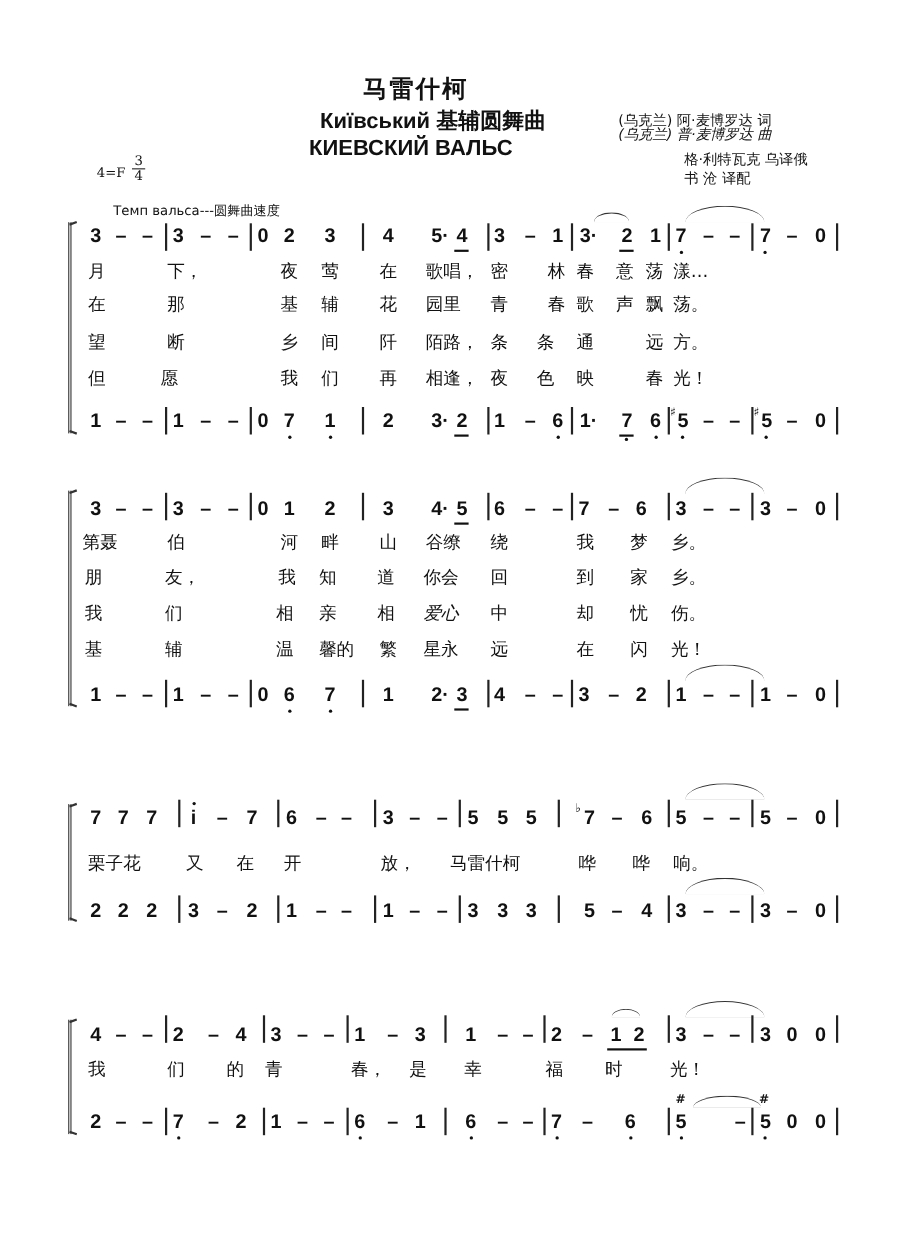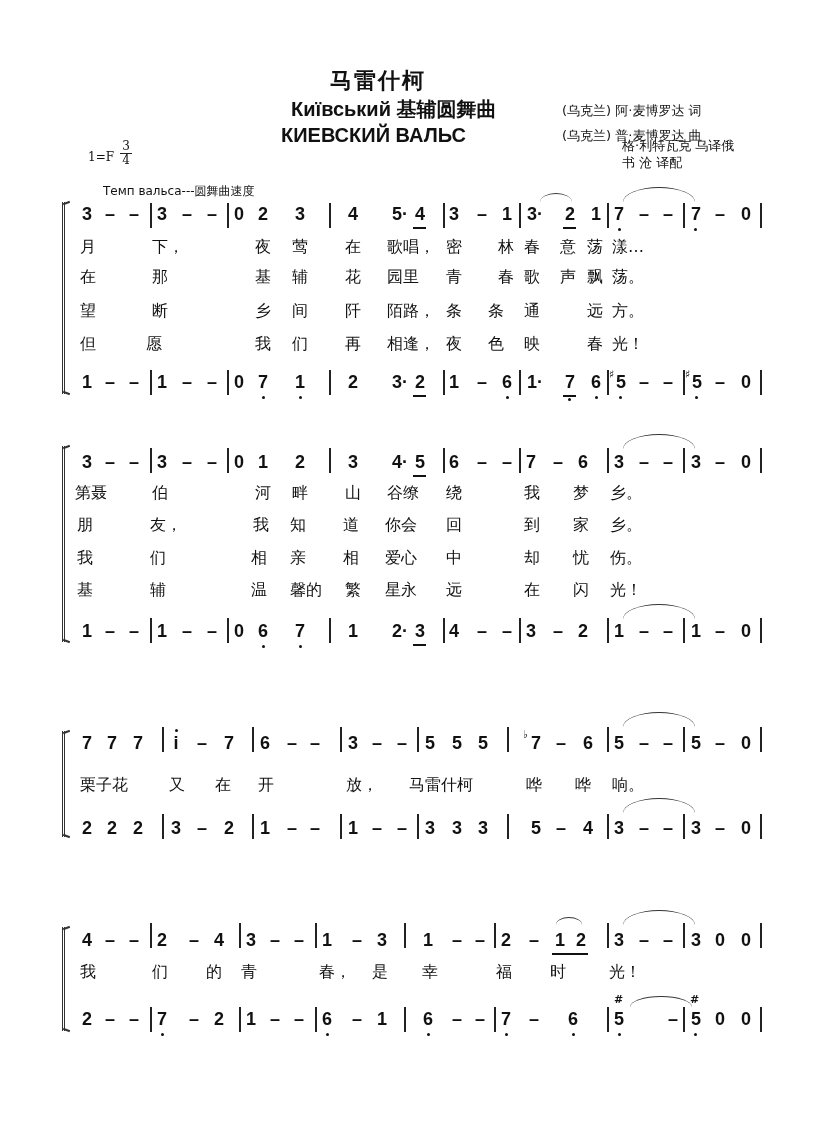--- a/index.html
+++ b/index.html
@@ -25,25 +25,25 @@
   .acc { font-size: 11px; font-family: "DejaVu Sans", sans-serif; font-weight: bold; }
 </style>
 </head>
 <body>
 
 <div class="abs title-cn" style="left:330px; top:66px;">马雷什柯</div>
 <div class="abs title-ru" style="left:291px; top:96px;">Київський 基辅圆舞曲</div>
 <div class="abs title-ru" style="left:281px; top:124px;">КИЕВСКИЙ ВАЛЬС</div>
 
 <div class="abs credit" style="left:562px; top:103px;">(乌克兰) 阿·麦博罗达   词</div>
-<div class="abs credit" style="left:562px; top:128px;">(乌克兰) 普·麦博罗达    曲</div>
+<div class="abs credit" style="left:562px; top:115px;font-style:italic;">(乌克兰) 普·麦博罗达    曲</div>
 <div class="abs credit" style="left:622px; top:138px;">格·利特瓦克 乌译俄</div>
 <div class="abs credit" style="left:622px; top:155px;">书  沧         译配</div>
 
-<div class="abs key" style="left:88px; top:150px;">1=F</div>
+<div class="abs key" style="left:88px; top:150px;">4=F</div>
 <div class="abs frac" style="left:120px; top:140px; width:12px;">
   <div style="border-bottom:1px solid #222;">3</div>
   <div>4</div>
 </div>
 <div class="abs tempo" style="left:103px; top:183px;">Темп вальса---圆舞曲速度</div>
 
 <div>
   <div class="brk" style="left:62px; top:202px; height:192px;"></div>
 
   <div class="bar" style="left:150px; top:203px; height:25px;"></div>
@@ -248,21 +248,21 @@
   <div class="abs l" style="left:446px; top:515px;">回</div>
   <div class="abs l" style="left:524px; top:515px;">到</div>
   <div class="abs l" style="left:573px; top:515px;">家</div>
   <div class="abs l" style="left:610px; top:515px;">乡。</div>
 
   <div class="abs l" style="left:77px; top:548px;">我</div>
   <div class="abs l" style="left:150px; top:548px;">们</div>
   <div class="abs l" style="left:251px; top:548px;">相</div>
   <div class="abs l" style="left:290px; top:548px;">亲</div>
   <div class="abs l" style="left:343px; top:548px;">相</div>
-  <div class="abs l" style="left:385px; top:548px;">爱心</div>
+  <div class="abs l" style="left:385px; top:548px;font-style:italic;">爱心</div>
   <div class="abs l" style="left:446px; top:548px;">中</div>
   <div class="abs l" style="left:524px; top:548px;">却</div>
   <div class="abs l" style="left:573px; top:548px;">忧</div>
   <div class="abs l" style="left:610px; top:548px;">伤。</div>
 
   <div class="abs l" style="left:77px; top:580px;">基</div>
   <div class="abs l" style="left:150px; top:580px;">辅</div>
   <div class="abs l" style="left:251px; top:580px;">温</div>
   <div class="abs l" style="left:290px; top:580px;">馨的</div>
   <div class="abs l" style="left:345px; top:580px;">繁</div>

